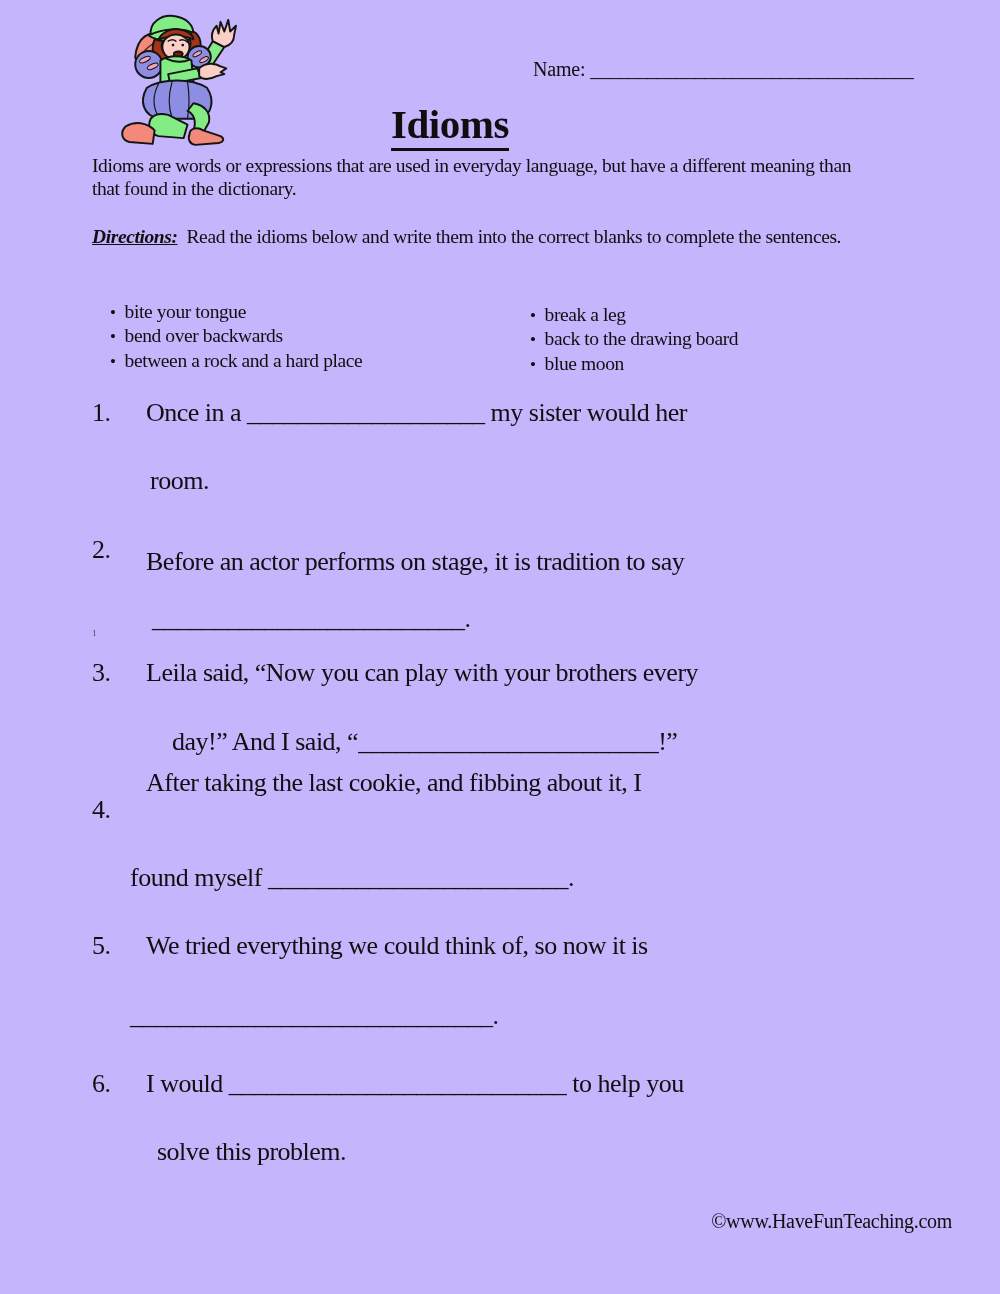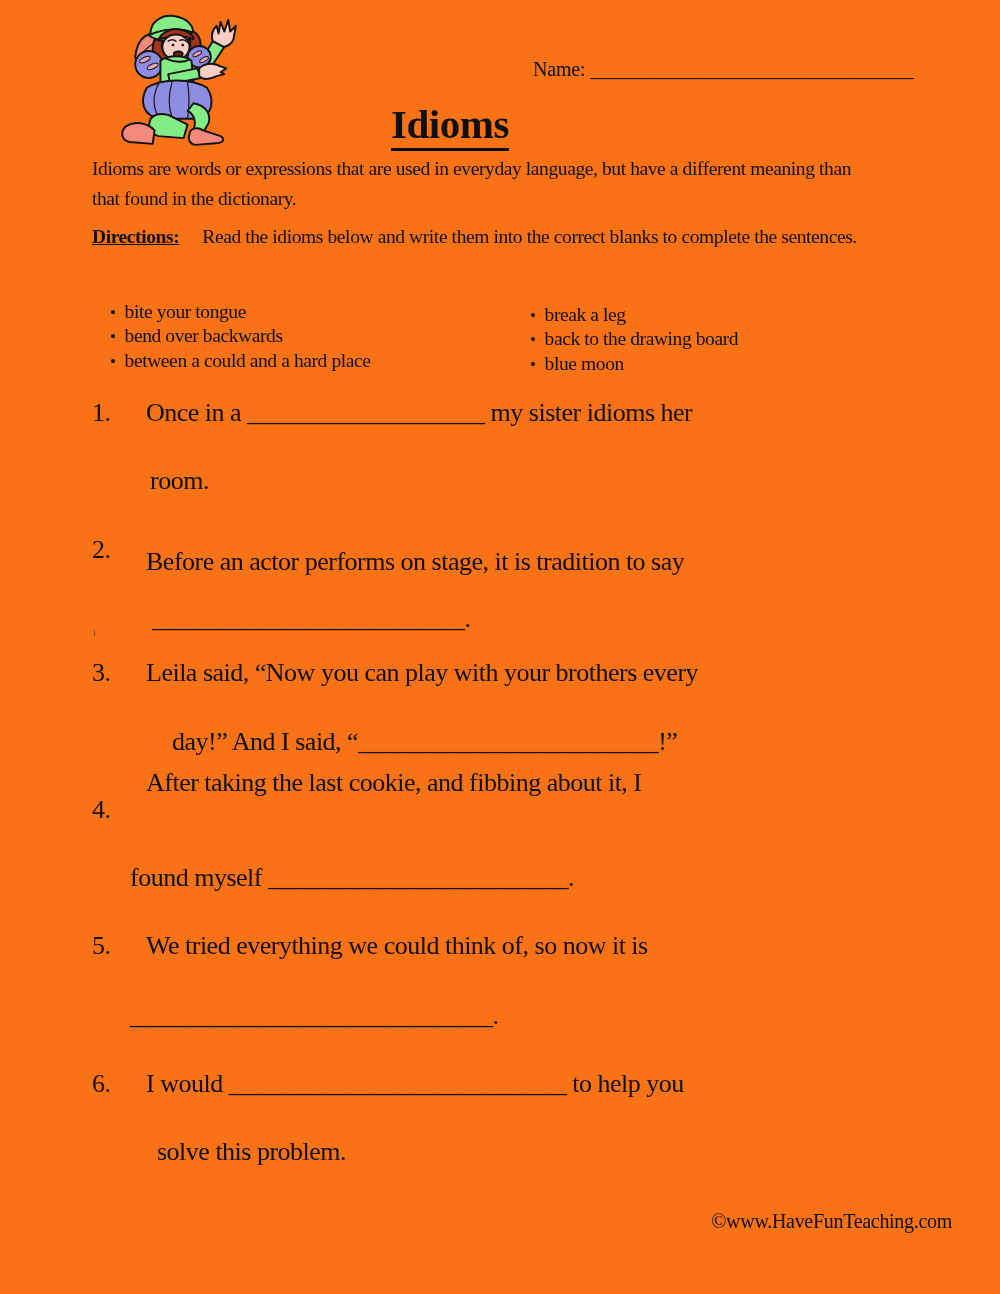--- a/index.html
+++ b/index.html
@@ -1,36 +1,36 @@
 <!DOCTYPE html>
 <html><head>
 <meta charset="utf-8">
 <style>
   html,body{margin:0;padding:0;background:#ffffff;}
   .page{
     position:relative;
     width:1000px;
     height:1294px;
-    background:#f97316;
+    background:#c4b5fd;
     font-family:"Liberation Serif", serif;
     color:#0f0f0f;
     overflow:hidden;
   }
   .abs{position:absolute;}
   .jester{left:112px;top:6px;width:155px;height:146px;}
   .name-row{left:533px;top:58px;font-size:20px;letter-spacing:-0.2px;white-space:nowrap;}
   .name-blank{letter-spacing:-0.5px;}
   .title{
     left:0;top:100px;width:900px;text-align:center;
     font-size:41px;font-weight:bold;letter-spacing:-0.5px;
   }
   .title span{border-bottom:3px solid #0f0f0f;padding-bottom:1px;}
-  .intro{left:92px;top:154px;width:780px;font-size:19.5px;line-height:30px;letter-spacing:-0.4px;}
+  .intro{left:92px;top:154px;width:780px;font-size:19.5px;line-height:23px;letter-spacing:-0.4px;}
   .directions{left:92px;top:225px;width:812px;font-size:19.5px;line-height:23px;letter-spacing:-0.4px;}
-  .directions .dlabel{font-weight:bold;text-decoration:underline;margin-right:23px;}
+  .directions .dlabel{font-weight:bold;text-decoration:underline;margin-right:9px;font-style:italic;}
   .bank{margin:0;padding:0;list-style:none;font-size:19.5px;line-height:23.3px;letter-spacing:-0.4px;}
   .bank li::before{content:"\2022";margin-right:9px;font-size:17px;}
   .bank-left{left:110px;top:300px;}
   .bank-right{left:530px;top:303px;}
   .qnum{left:92px;font-size:26px;letter-spacing:-0.5px;}
   .qline{font-size:26px;letter-spacing:-0.5px;white-space:nowrap;}
   .stray{left:92px;top:628px;font-size:9px;color:#4a4a4a;}
   .footer{top:1210px;left:0;width:940px;text-align:right;font-size:20px;letter-spacing:-0.3px;margin-left:12px;}
 </style>
 </head>
@@ -95,30 +95,30 @@
 
   <div class="abs intro">Idioms are words or expressions that are used in everyday language, but have a different meaning than that found in the dictionary.</div>
 
   <div class="abs directions">
     <span class="dlabel">Directions:</span><span>Read the idioms below and write them into the correct blanks to complete the sentences.</span>
   </div>
 
   <ul class="abs bank bank-left">
     <li>bite your tongue</li>
     <li>bend over backwards</li>
-    <li>between a could and a hard place</li>
+    <li>between a rock and a hard place</li>
   </ul>
   <ul class="abs bank bank-right">
     <li>break a leg</li>
     <li>back to the drawing board</li>
     <li>blue moon</li>
   </ul>
 
   <div class="abs qnum" style="top:398px;">1.</div>
-  <div class="abs qline" style="left:146px;top:398px;">Once in a ___________________ my sister idioms her</div>
+  <div class="abs qline" style="left:146px;top:398px;">Once in a ___________________ my sister would her</div>
   <div class="abs qline" style="left:150px;top:466px;">room.</div>
 
   <div class="abs qnum" style="top:535px;">2.</div>
   <div class="abs qline" style="left:146px;top:535px;margin-top:12px;">Before an actor performs on stage, it is tradition to say</div>
   <div class="abs qline" style="left:152px;top:604px;">_________________________.</div>
   <div class="abs stray">1</div>
 
   <div class="abs qnum" style="top:658px;">3.</div>
   <div class="abs qline" style="left:172px;top:727px;">day!” And I said, “________________________!”</div>
   <div class="abs qline" style="left:146px;top:658px;">Leila said, “Now you can play with your brothers every</div>

